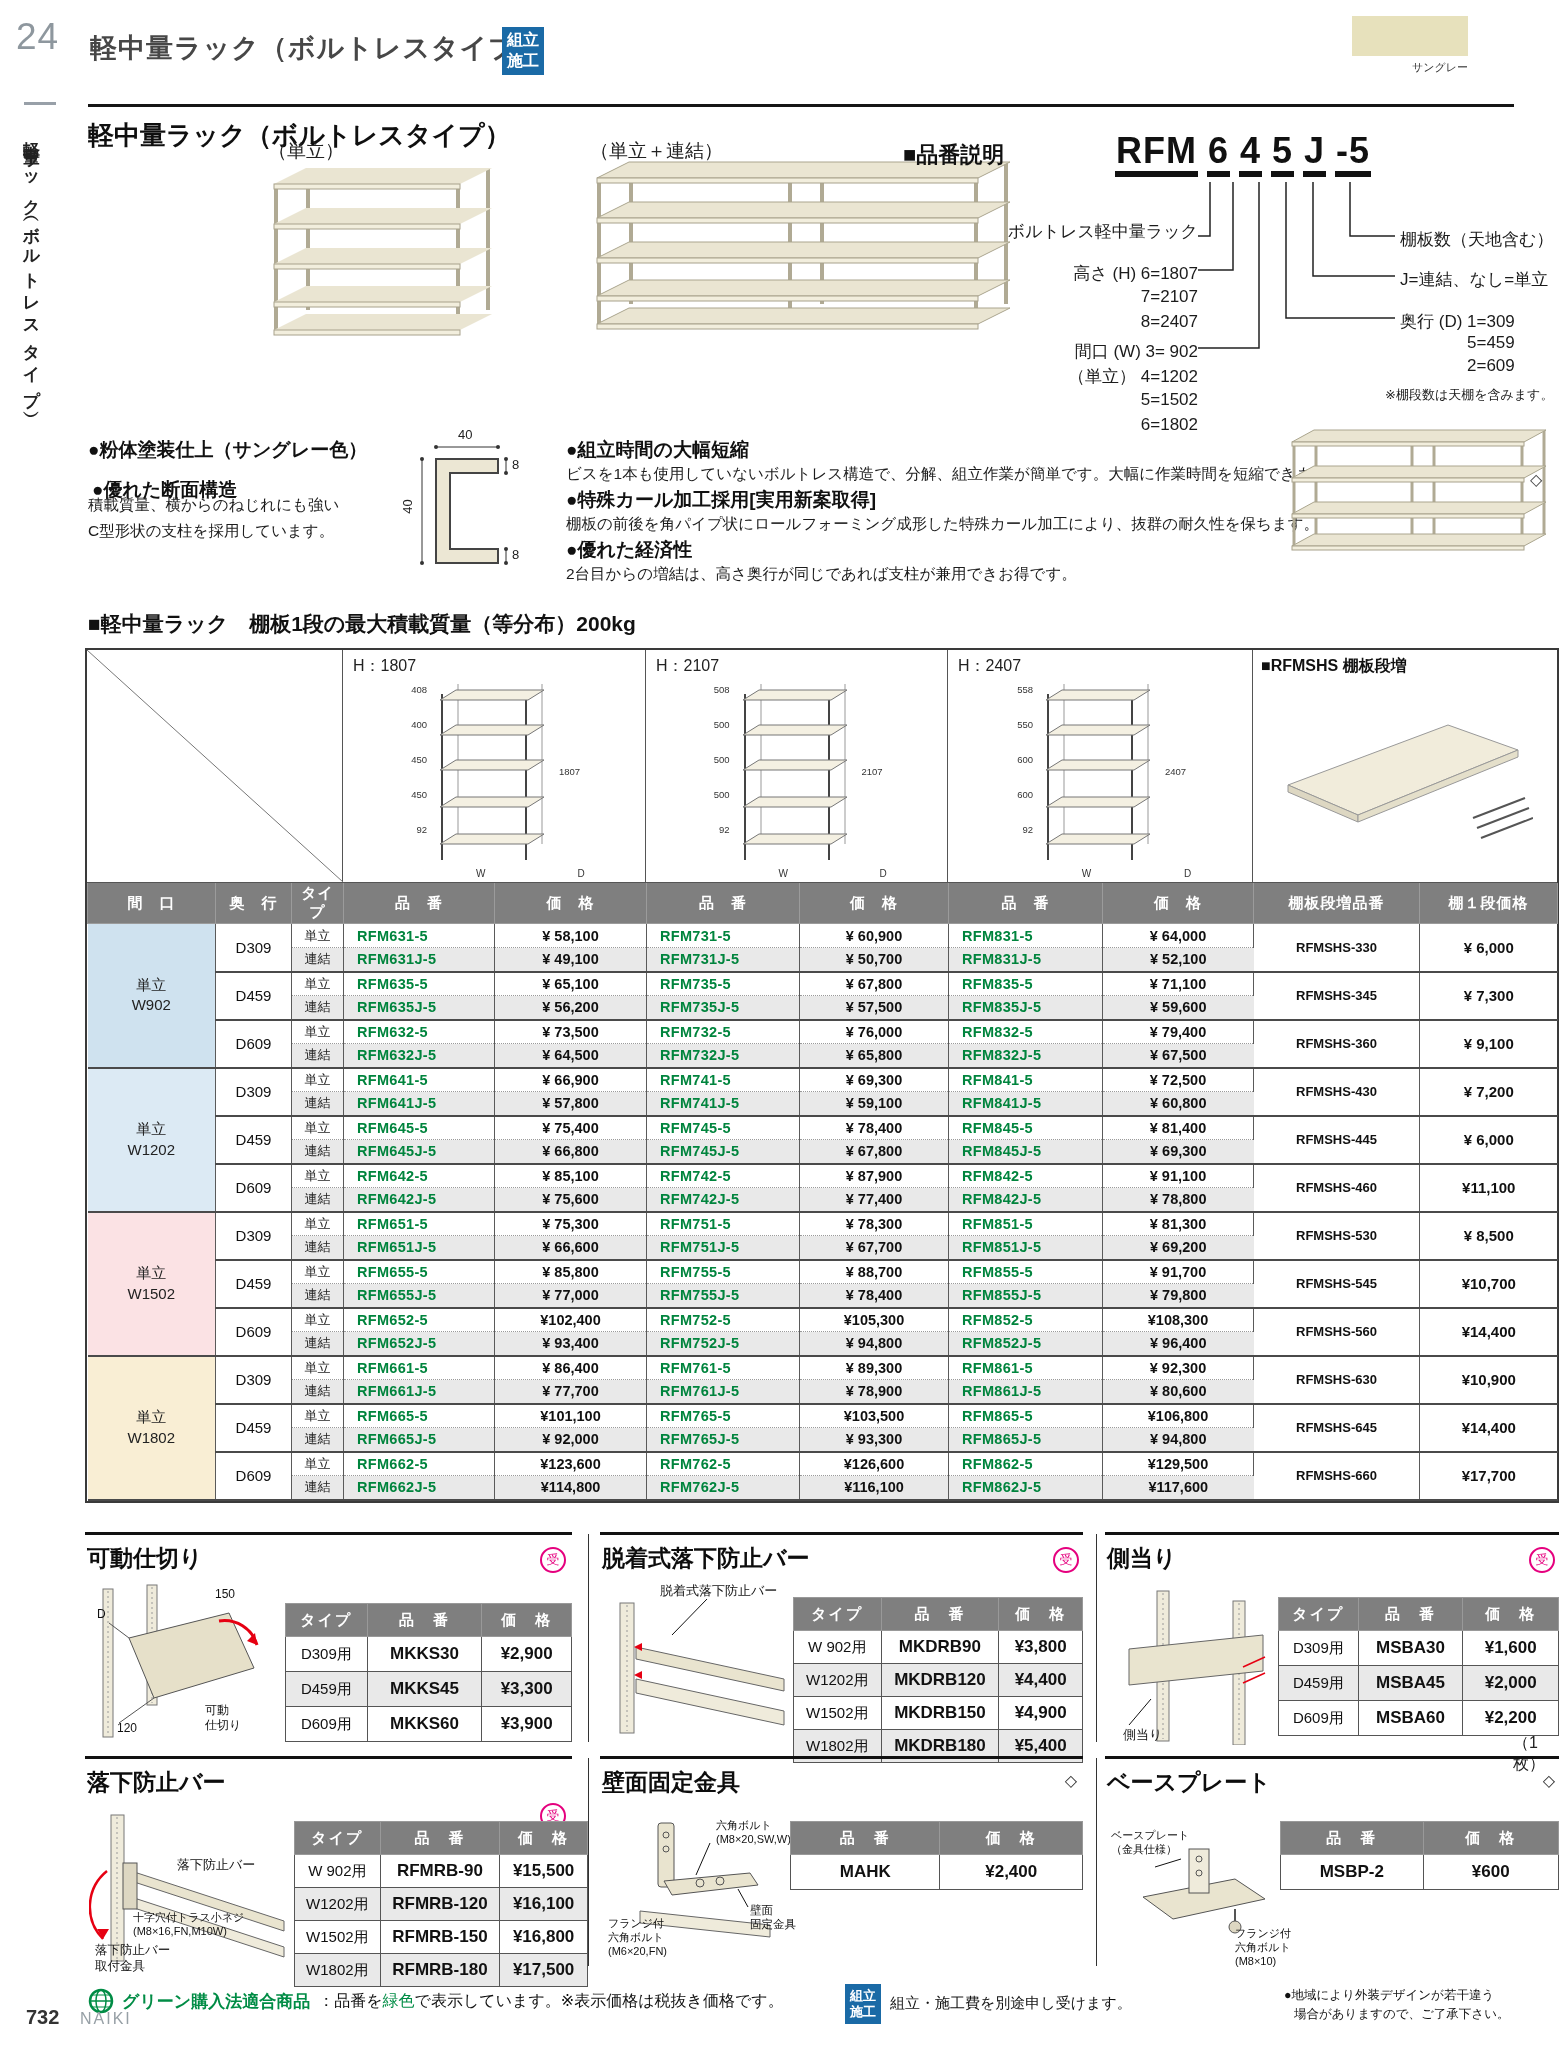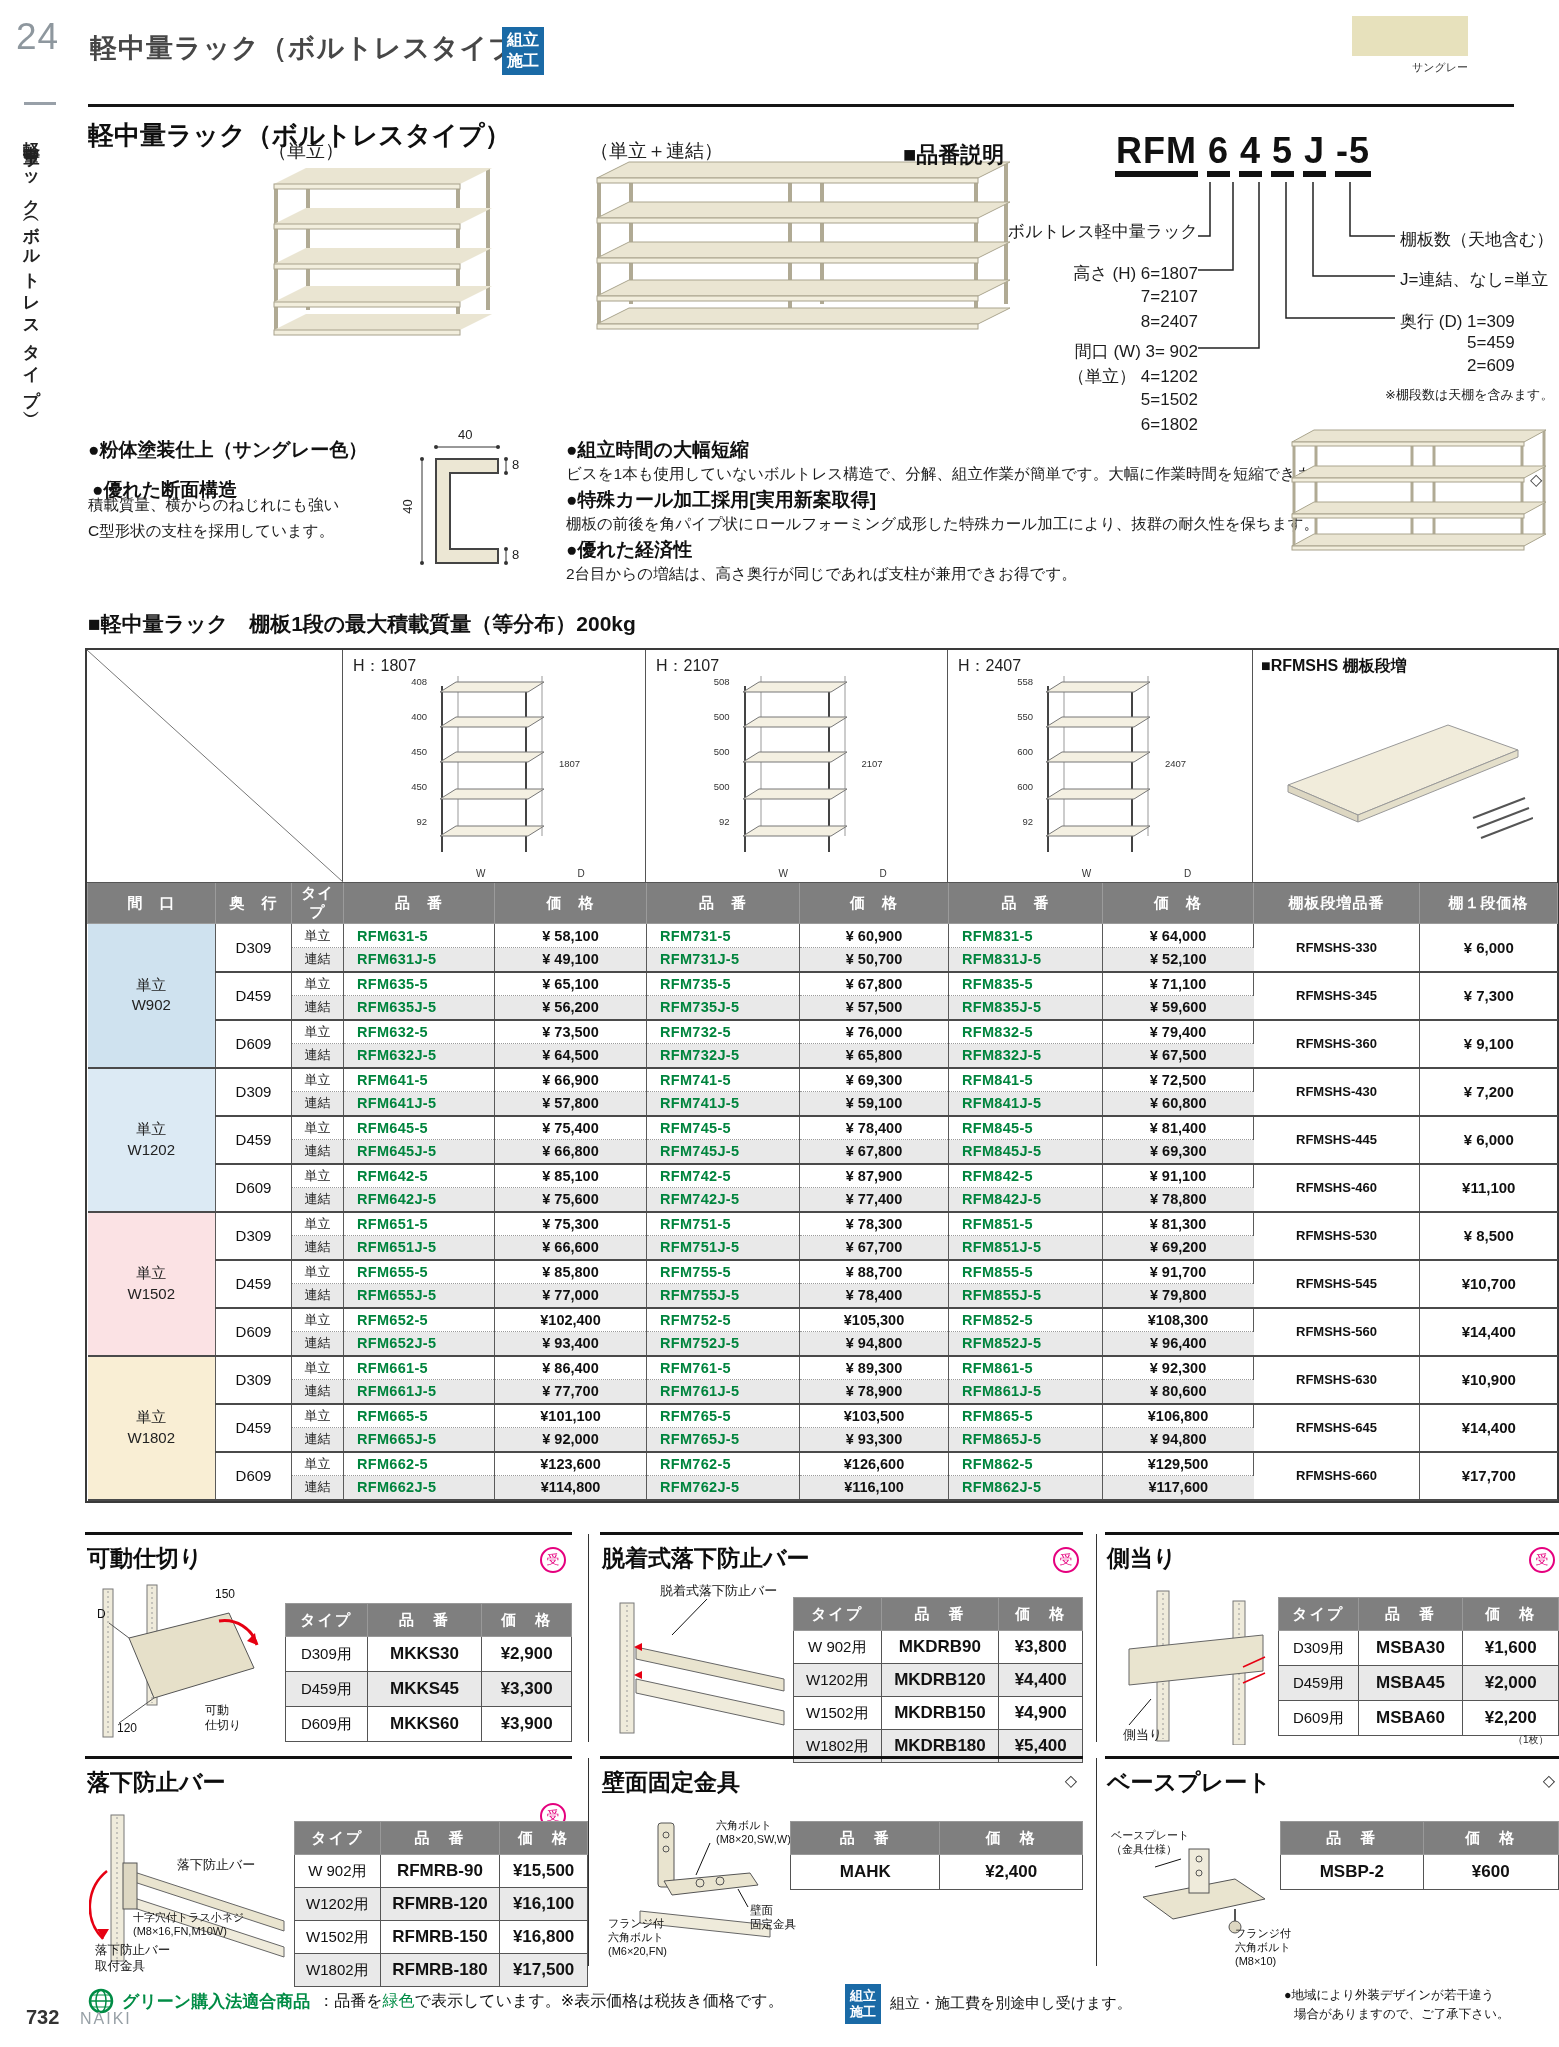--- a/index.html
+++ b/index.html
@@ -31,21 +31,21 @@
   .cdim{font-size:13px;color:#222;}
   
   .tbl-title{left:88px;top:610px;font-size:21px;font-weight:bold;}
   .diamond{font-size:16px;color:#444;}
   #main-wrap{left:85px;top:648px;width:1470px;border:2px solid #3a3a3a;}
   #dia-row{display:flex;height:232px;border-bottom:1px solid #555;}
   .dia-panel{position:relative;box-sizing:border-box;border-right:1px solid #555;}
   .dia-panel:last-child{border-right:none;}
   .h-label{position:absolute;top:6px;left:10px;font-size:16px;color:#222;}
   .shs-label{position:absolute;top:6px;left:8px;font-size:16px;font-weight:bold;}
-  .mini-wrap{display:flex;justify-content:center;gap:3px;padding-top:18px;}
+  .mini-wrap{display:flex;justify-content:center;gap:3px;padding-top:26px;}
   .dimcol{display:flex;flex-direction:column;width:26px;text-align:right;font-size:9.5px;color:#333;padding-top:8px;}
   .dimcol span{height:35px;display:block;}
   .hdim{font-size:9.5px;color:#333;align-self:center;width:28px;margin-left:6px;}
   .wd{position:absolute;bottom:3px;font-size:10px;color:#333;}
   .wd.w{left:44%;}
   .wd.d{right:20%;}
   #rack-table{border-collapse:collapse;width:1470px;table-layout:fixed;}
   #rack-table th{background:#7f7f7f;color:#fff;font-size:15px;font-weight:bold;height:27px;border:1px solid #9b9b9b;border-top:none;letter-spacing:1px;}
   #rack-table td{border-right:1px solid #5a5a5a;height:24px;box-sizing:border-box;}
   #rack-table td:last-child{border-right:none;}
@@ -64,21 +64,21 @@
   .acc-title{font-size:23px;font-weight:bold;color:#0d0d0d;margin:8px 0 0 2px;}
   .mark-ju{position:absolute;top:12px;width:22px;height:22px;border:2px solid #e5007e;border-radius:50%;color:#e5007e;font-size:13px;line-height:21px;text-align:center;}
   .mark-dia{position:absolute;top:12px;font-size:16px;color:#333;}
   table.acc{border-collapse:collapse;position:absolute;}
   table.acc th{background:#7f7f7f;color:#fff;font-size:15px;font-weight:bold;height:30px;border:1px solid #999;letter-spacing:2px;}
   table.acc td{border:1px solid #555;height:32px;text-align:center;}
   table.acc tr:nth-child(even) td{background:#e9e9e9;}
   td.acc-type{font-size:15px;}
   td.acc-code{font-size:17px;font-weight:bold;}
   td.acc-price{font-size:17px;font-weight:bold;}
-  .acc-note{font-size:10px;color:#222;}
+  .acc-note{font-size:16px;color:#222;}
   .ill-label{position:absolute;font-size:12px;color:#111;white-space:pre-line;line-height:1.25;}
   .vdiv{width:1px;background:#333;}
   
   .foot-row{left:88px;top:1988px;display:flex;align-items:center;gap:8px;}
   .green-b{color:#008c45;font-weight:bold;font-size:17px;}
   .green-t{font-size:16px;color:#111;}
   .green-w{color:#008c45;}
   .foot-badge{left:845px;top:1984px;width:36px;height:40px;font-size:13px;line-height:1.25;}
   .foot-badge-t{left:890px;top:1994px;font-size:15px;}
   .region-note{left:1284px;top:1986px;width:272px;font-size:12.5px;line-height:1.5;color:#111;}

